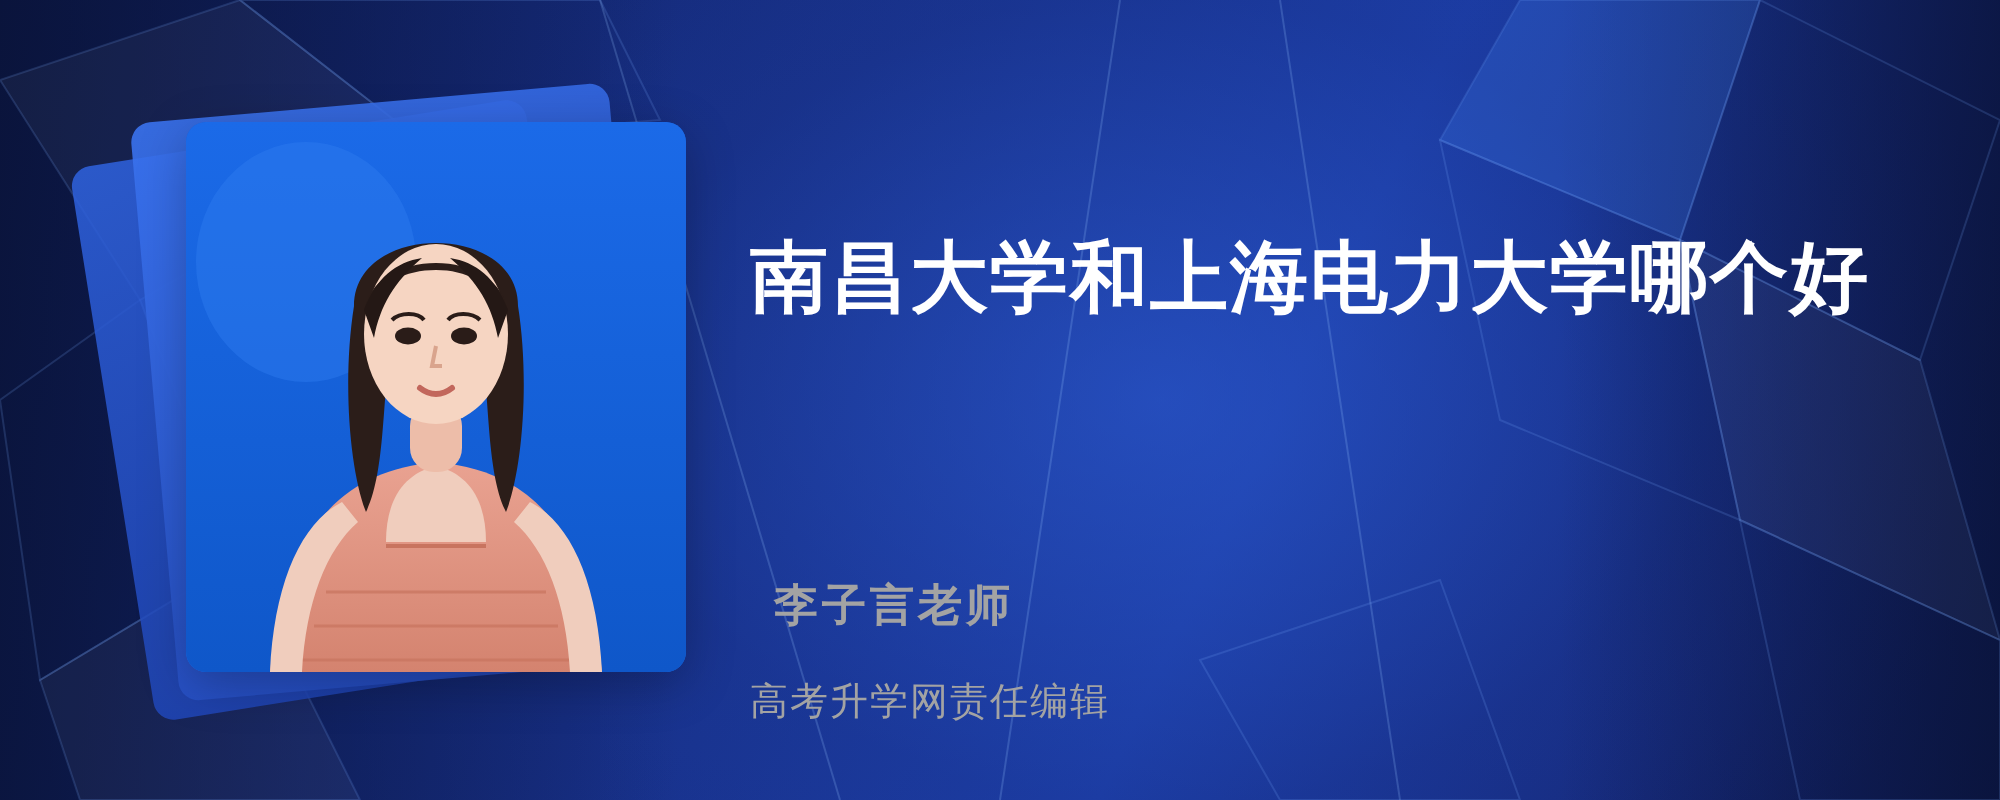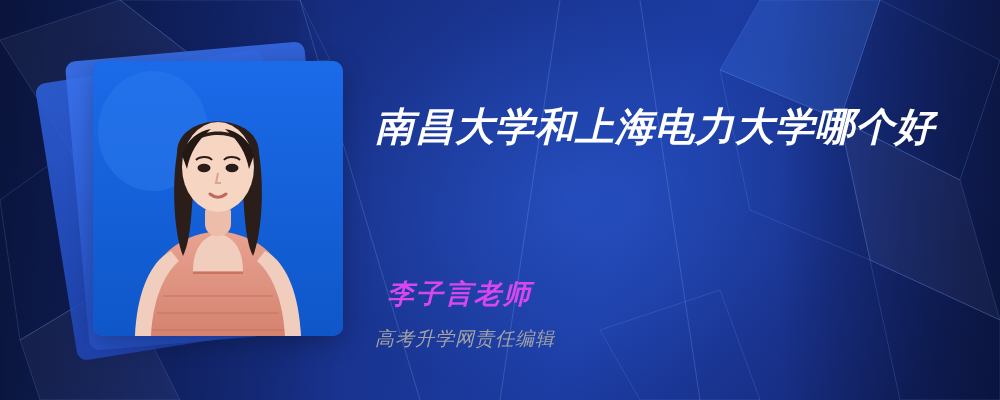--- a/index.html
+++ b/index.html
@@ -89,42 +89,41 @@
     background: #1565e0;
     overflow: hidden;
     box-shadow: 0 6px 24px rgba(0,0,0,0.25);
   }
   .card-photo svg { display: block; }
 
   
   .text-block {
     position: absolute;
     left: 375px;
-    top: 4px;
+    top: 16px;
     width: 600px;
     height: 340px;
-    font-style: italic;
   }
   .headline {
     position: absolute;
     left: 0;
     top: 96px;
     font-size: 39px;
     font-weight: bold;
     color: #ffffff;
     letter-spacing: 1px;
     white-space: nowrap;
   }
   .author {
     position: absolute;
     left: 12px;
     top: 272px;
-    font-size: 27px;
+    font-size: 22px;
     font-weight: bold;
-    color: #d946ef;
+    color: #a3a3a3;
     letter-spacing: 2px;
   }
   .role {
     position: absolute;
     left: 0px;
     top: 322px;
     font-size: 19px;
     color: #a3a3a3;
     letter-spacing: 1px;
   }

